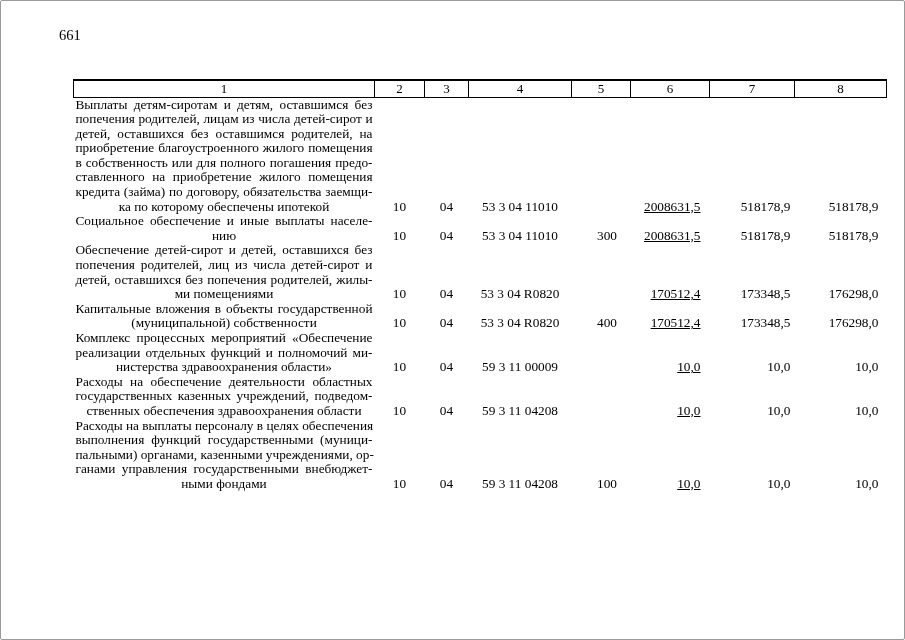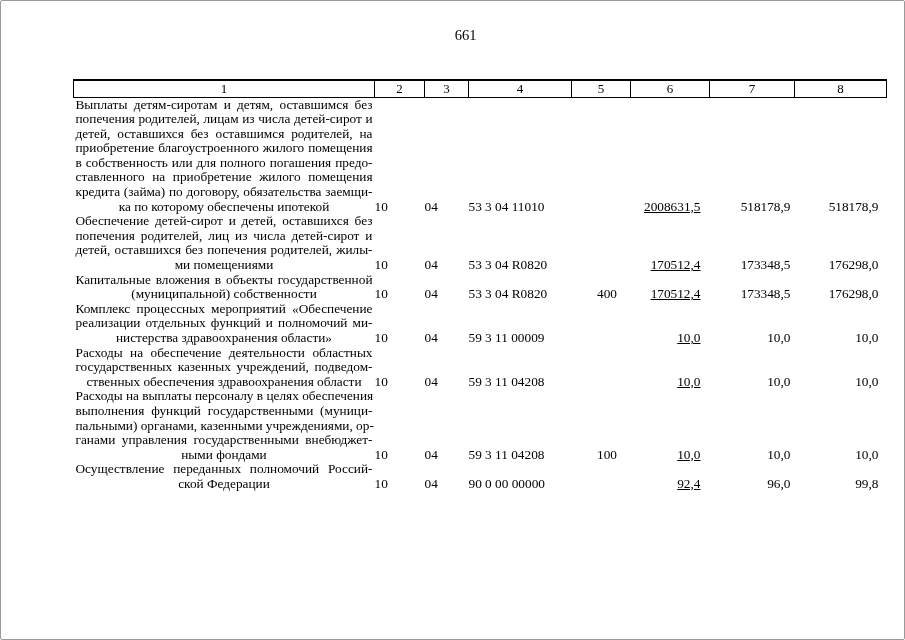--- a/index.html
+++ b/index.html
@@ -10,21 +10,20 @@
     border: 1px solid #9a9a9a;
     border-radius: 2px;
     position: relative;
     overflow: hidden;
     font-family: "Liberation Serif", serif;
     color: #000;
   }
   .page-number {
     position: absolute;
     top: 26px; left: 58px; width: 813px;
-    text-align: center;
     font-size: 14.5px;
     line-height: 16px;
   }
   table.budget {
     position: absolute;
     left: 72px; top: 78px;
     width: 813px;
     border-collapse: collapse;
     table-layout: fixed;
     font-size: 13.3px;
@@ -58,21 +57,21 @@
   .jline {
     text-align: justify;
     text-align-last: justify;
     text-justify: inter-word;
     white-space: nowrap;
   }
   .lline {
     text-align: center;
     white-space: nowrap;
   }
-  td.col-c2, td.col-c3, td.col-c4 { text-align: left; }
+  td.col-c2, td.col-c3, td.col-c4 { text-align: center; }
   td.col-c5 { text-align: center; padding-left: 12px; }
   td.col-c6 { text-align: right; padding-right: 9px; text-decoration: underline; }
   td.col-c7 { text-align: right; padding-right: 4px; }
   td.col-c8 { text-align: right; padding-right: 8px; }
 </style>
 </head>
 <body>
 
 <div class="page-number">661</div>
 
@@ -114,20 +113,33 @@
         <td class="col-c2">10</td>
         <td class="col-c3">04</td>
         <td class="col-c4">53 3 04 11010</td>
         <td class="col-c5"></td>
         <td class="col-c6">2008631,5</td>
         <td class="col-c7">518178,9</td>
         <td class="col-c8">518178,9</td>
       </tr>
       <tr>
         <td class="c-name">
+          <div class="jline">Социальное обеспечение и иные выплаты населе-</div>
+          <div class="lline">нию</div>
+        </td>
+        <td class="col-c2">10</td>
+        <td class="col-c3">04</td>
+        <td class="col-c4">53 3 04 11010</td>
+        <td class="col-c5">300</td>
+        <td class="col-c6">2008631,5</td>
+        <td class="col-c7">518178,9</td>
+        <td class="col-c8">518178,9</td>
+      </tr>
+      <tr>
+        <td class="c-name">
           <div class="jline">Обеспечение детей-сирот и детей, оставшихся без</div>
           <div class="jline">попечения родителей, лиц из числа детей-сирот и</div>
           <div class="jline">детей, оставшихся без попечения родителей, жилы-</div>
           <div class="lline">ми помещениями</div>
         </td>
         <td class="col-c2">10</td>
         <td class="col-c3">04</td>
         <td class="col-c4">53 3 04 R0820</td>
         <td class="col-c5"></td>
         <td class="col-c6">170512,4</td>
@@ -184,27 +196,14 @@
           <div class="lline">ными фондами</div>
         </td>
         <td class="col-c2">10</td>
         <td class="col-c3">04</td>
         <td class="col-c4">59 3 11 04208</td>
         <td class="col-c5">100</td>
         <td class="col-c6">10,0</td>
         <td class="col-c7">10,0</td>
         <td class="col-c8">10,0</td>
       </tr>
-      <tr>
-        <td class="c-name">
-          <div class="jline">Осуществление переданных полномочий Россий-</div>
-          <div class="lline">ской Федерации</div>
-        </td>
-        <td class="col-c2">10</td>
-        <td class="col-c3">04</td>
-        <td class="col-c4">90 0 00 00000</td>
-        <td class="col-c5"></td>
-        <td class="col-c6">92,4</td>
-        <td class="col-c7">96,0</td>
-        <td class="col-c8">99,8</td>
-      </tr>
     </tbody>
 </table>
 
 </body></html>

